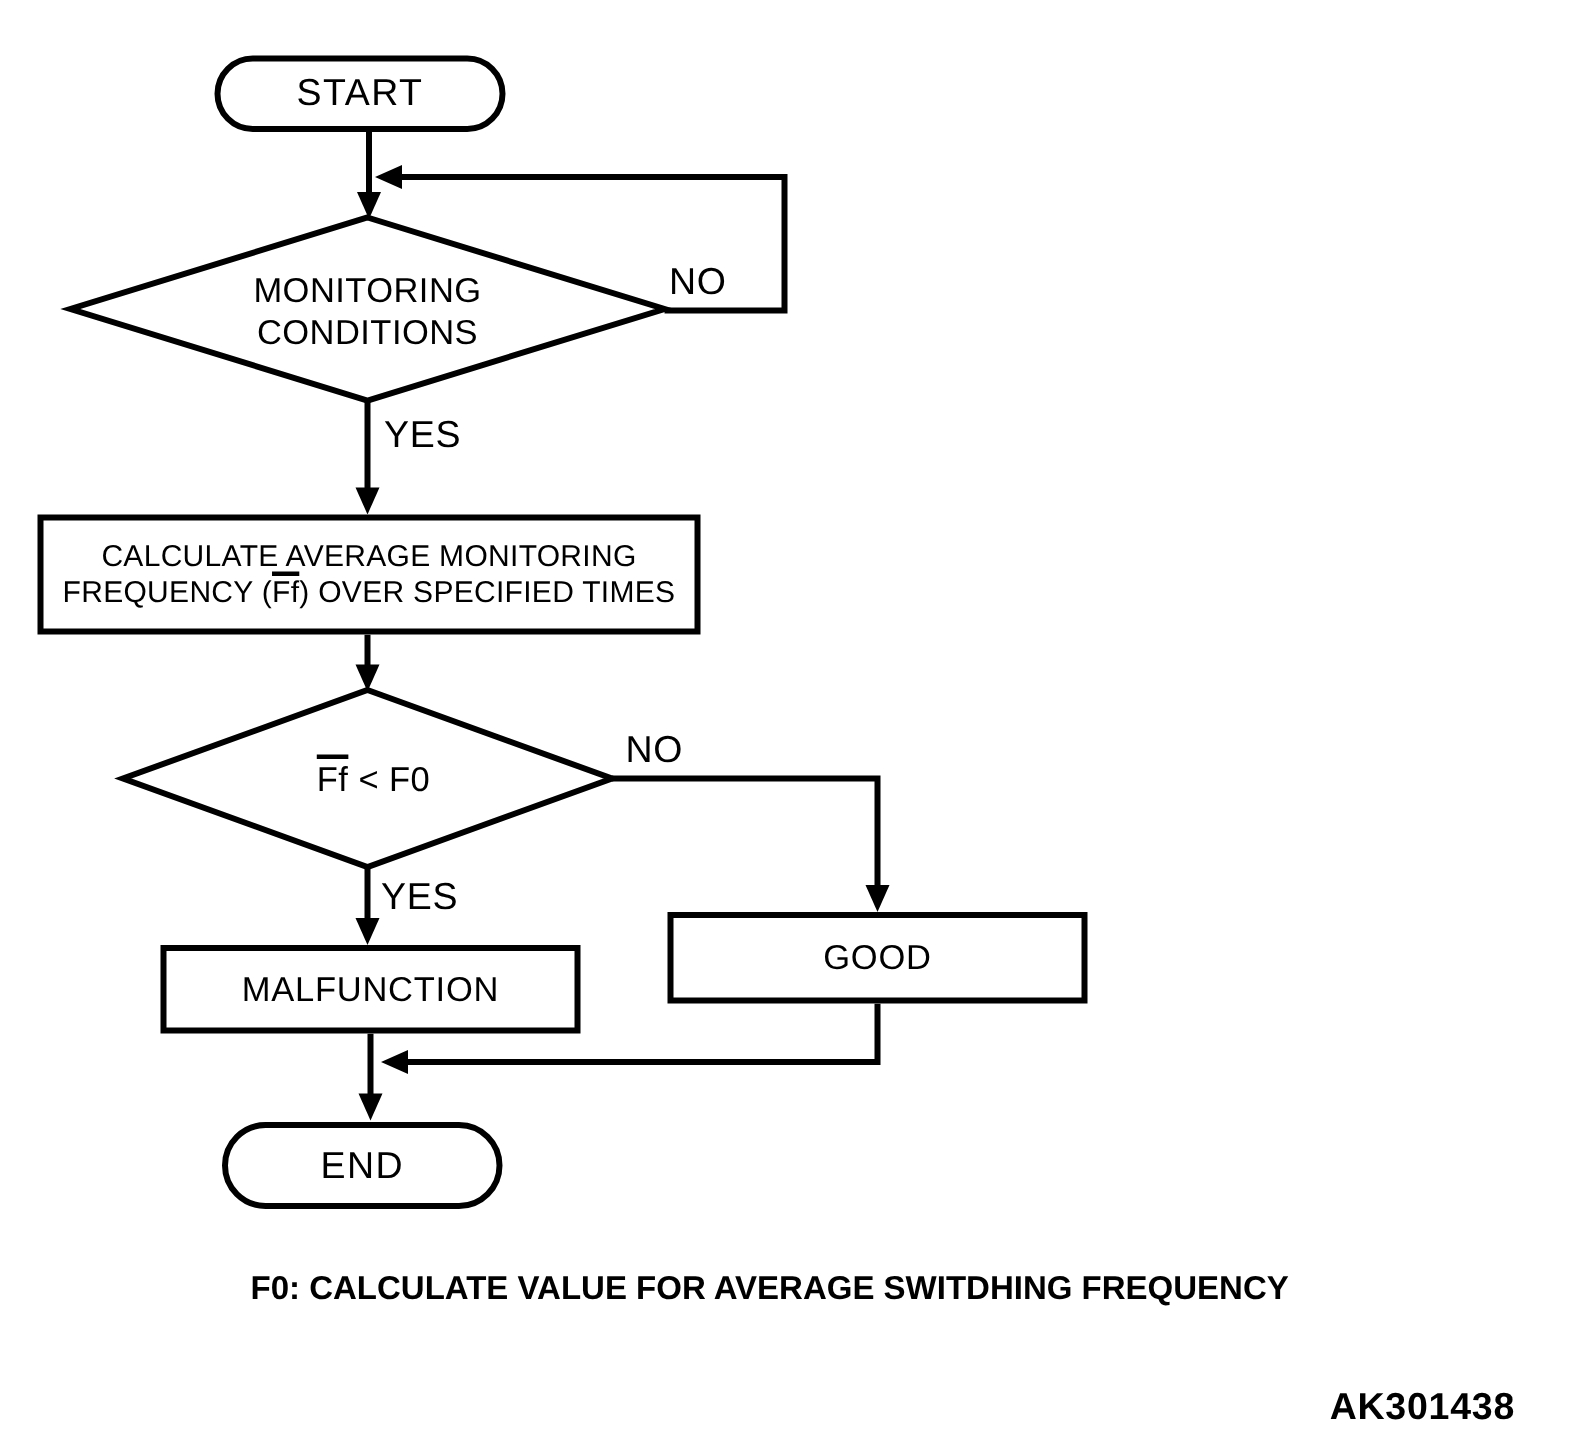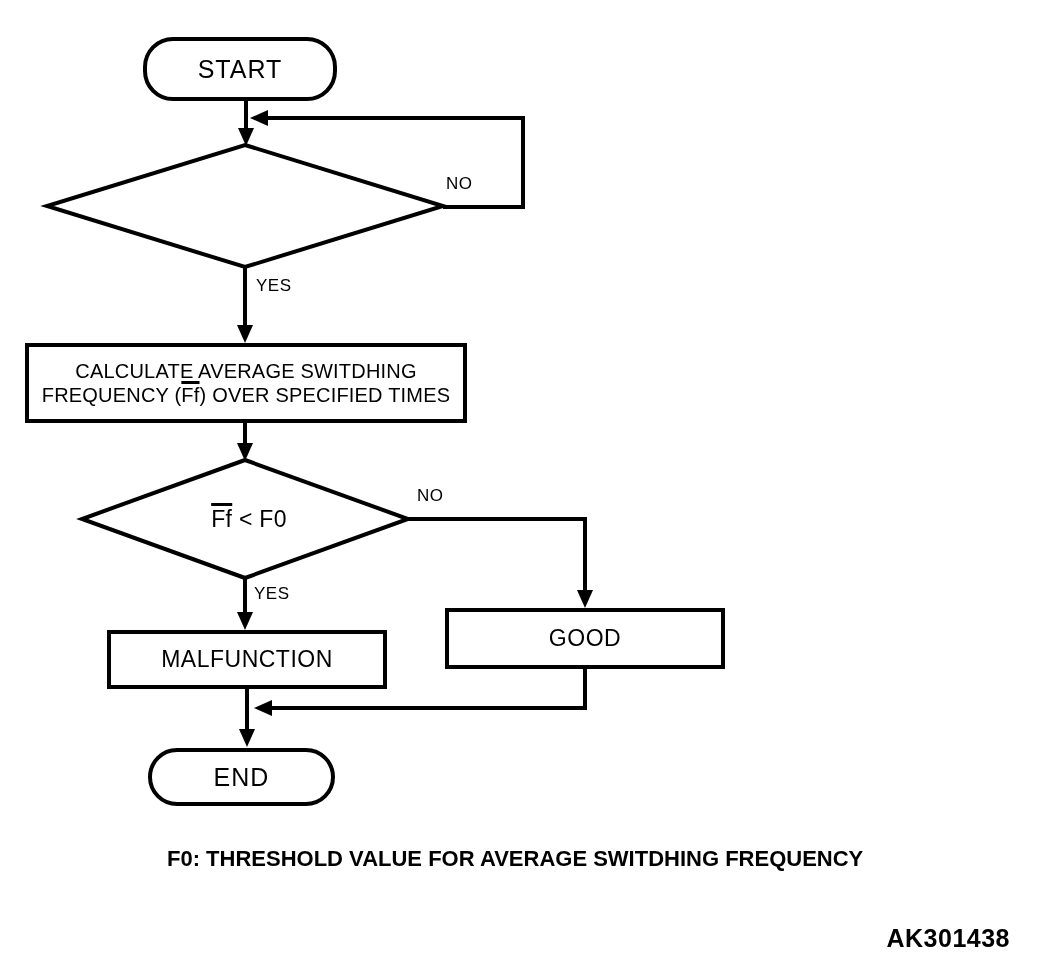--- a/index.html
+++ b/index.html
@@ -29,21 +29,21 @@
     text-align:center;
     box-sizing:border-box;
   }
   .stadium{border-radius:30px;}
   .node-label{font-size:25px;letter-spacing:1px;}
   .box-label{font-size:23px;letter-spacing:0.5px;}
   .proc-label{font-size:20px;line-height:24px;letter-spacing:0.2px;}
 
   .free-label{
     position:absolute;z-index:3;
-    font-size:17px;letter-spacing:0.5px;
+    font-size:25px;letter-spacing:0.5px;
     white-space:nowrap;
     text-align:center;
   }
   .centered-label{
     position:absolute;z-index:3;
     width:300px;text-align:center;
     font-size:23px;line-height:28px;letter-spacing:0.3px;
     white-space:nowrap;
   }
   .ovl{text-decoration:overline;text-decoration-thickness:2.5px;}
@@ -86,32 +86,36 @@
     <line x1="245" y1="578" x2="245" y2="613"></line>
     <polygon class="head" points="245,630 237,612 253,612"></polygon>
 
     <polyline points="585,669 585,708 272,708"></polyline>
     <polygon class="head" points="254,708 272,700 272,716"></polygon>
 
     <line x1="247" y1="689" x2="247" y2="730"></line>
     <polygon class="head" points="247,747 239,729 255,729"></polygon>
   </svg>
 
-  <div class="node stadium" style="left:143px;top:37px;width:194px;height:64px;text-align:right;">
+  <div class="node stadium" style="left:143px;top:37px;width:194px;height:51px;text-align:right;">
     <span class="node-label">START</span>
   </div>
 
+  <div class="centered-label" style="left:95px;top:179px;">
+    <div>MONITORING</div>
+    <div>CONDITIONS</div>
+  </div>
 
   <div class="free-label" style="left:446px;top:174px;">NO</div>
 
   <div class="free-label" style="left:256px;top:276px;">YES</div>
 
   <div class="node" style="left:25px;top:343px;width:442px;height:80px;">
     <div class="proc-label">
-      <div>CALCULATE AVERAGE SWITDHING</div>
+      <div>CALCULATE AVERAGE MONITORING</div>
       <div><span>FREQUENCY (</span><span class="ovl">Ff</span><span>) OVER SPECIFIED TIMES</span></div>
     </div>
   </div>
 
   <div class="centered-label" style="left:99px;top:505px;">
     <span class="ovl">Ff</span><span> &lt; F0</span>
   </div>
 
   <div class="free-label" style="left:417px;top:486px;">NO</div>
 
@@ -123,18 +127,18 @@
 
   <div class="node" style="left:107px;top:630px;width:280px;height:59px;">
     <span class="box-label">MALFUNCTION</span>
   </div>
 
   <div class="node stadium" style="left:148px;top:748px;width:187px;height:58px;">
     <span class="node-label">END</span>
   </div>
 
   <div class="footnotes">
-    <div>F0: THRESHOLD VALUE FOR AVERAGE SWITDHING FREQUENCY</div>
+    <div>F0: CALCULATE VALUE FOR AVERAGE SWITDHING FREQUENCY</div>
   </div>
 
   <div class="figure-code">AK301438</div>
 
 </div>
 
 </body></html>

